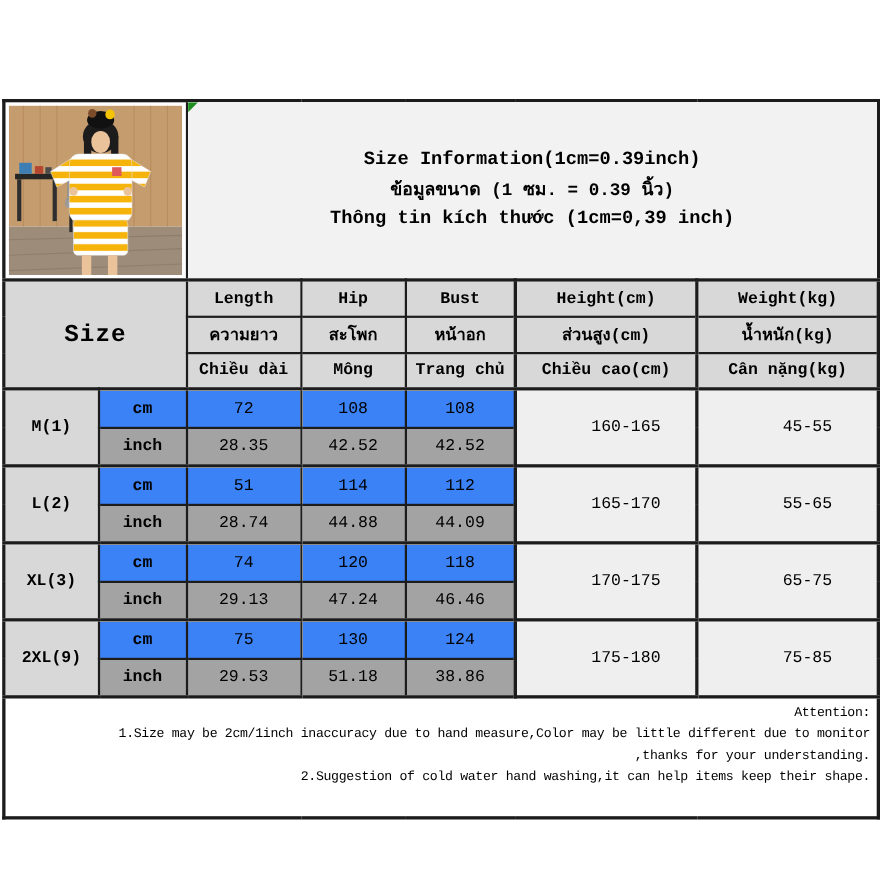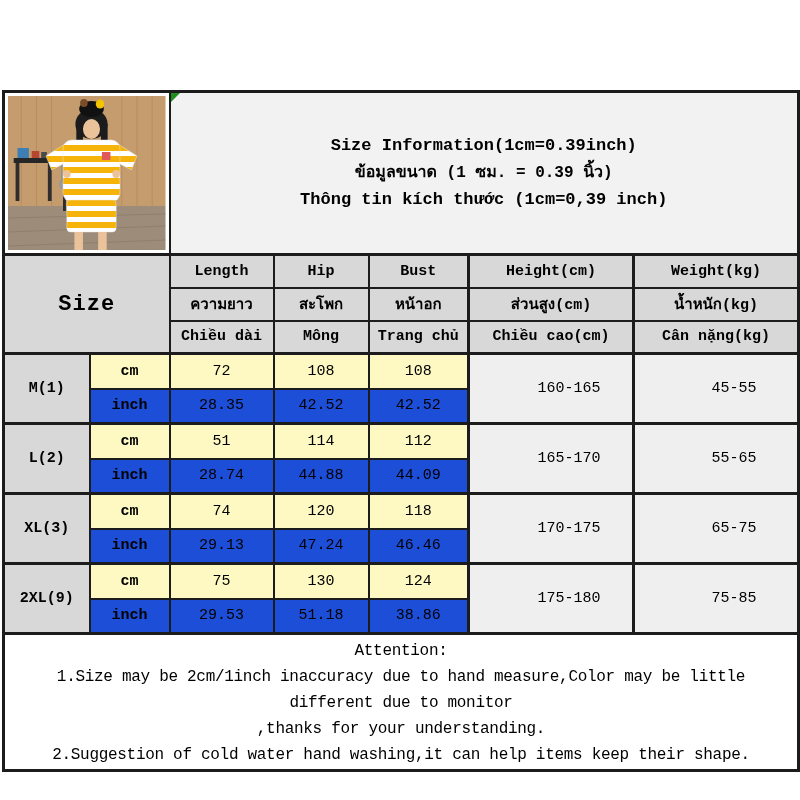--- a/index.html
+++ b/index.html
@@ -54,31 +54,31 @@
     width:0;height:0;
     border-top:9px solid #1e8f1e;
     border-right:9px solid transparent;
   }
   .title-th{font-size:16px;}
   
   td.hdr{background:#d8d8d8;font-weight:bold;}
   td.size-big{background:#d8d8d8;font-weight:bold;font-size:22px;letter-spacing:1px;}
   td.size-name{background:#d8d8d8;font-weight:bold;}
   td.unit{font-weight:bold;}
-  td.row-cm{background:#fef9c3;}
-  td.row-inch{background:#1d4ed8;}
+  td.row-cm{background:#3b82f6;}
+  td.row-inch{background:#a3a3a3;}
   td.range-cell{background:#efefef;font-weight:normal;padding-left:36px;}
   td.val{font-weight:normal;text-align:center;}
   
   td.attention-cell{
-    text-align:center;
+    text-align:right;
     vertical-align:top;
     background:#ffffff;
     padding:4px 6px 0 6px;
-    font-size:16px;
+    font-size:12px;
     letter-spacing:-0.3px;
     line-height:1.62;
     font-weight:normal;
   }
 </style>
 </head>
 <body>
 
 <div class="page">
   <table class="size-table">

